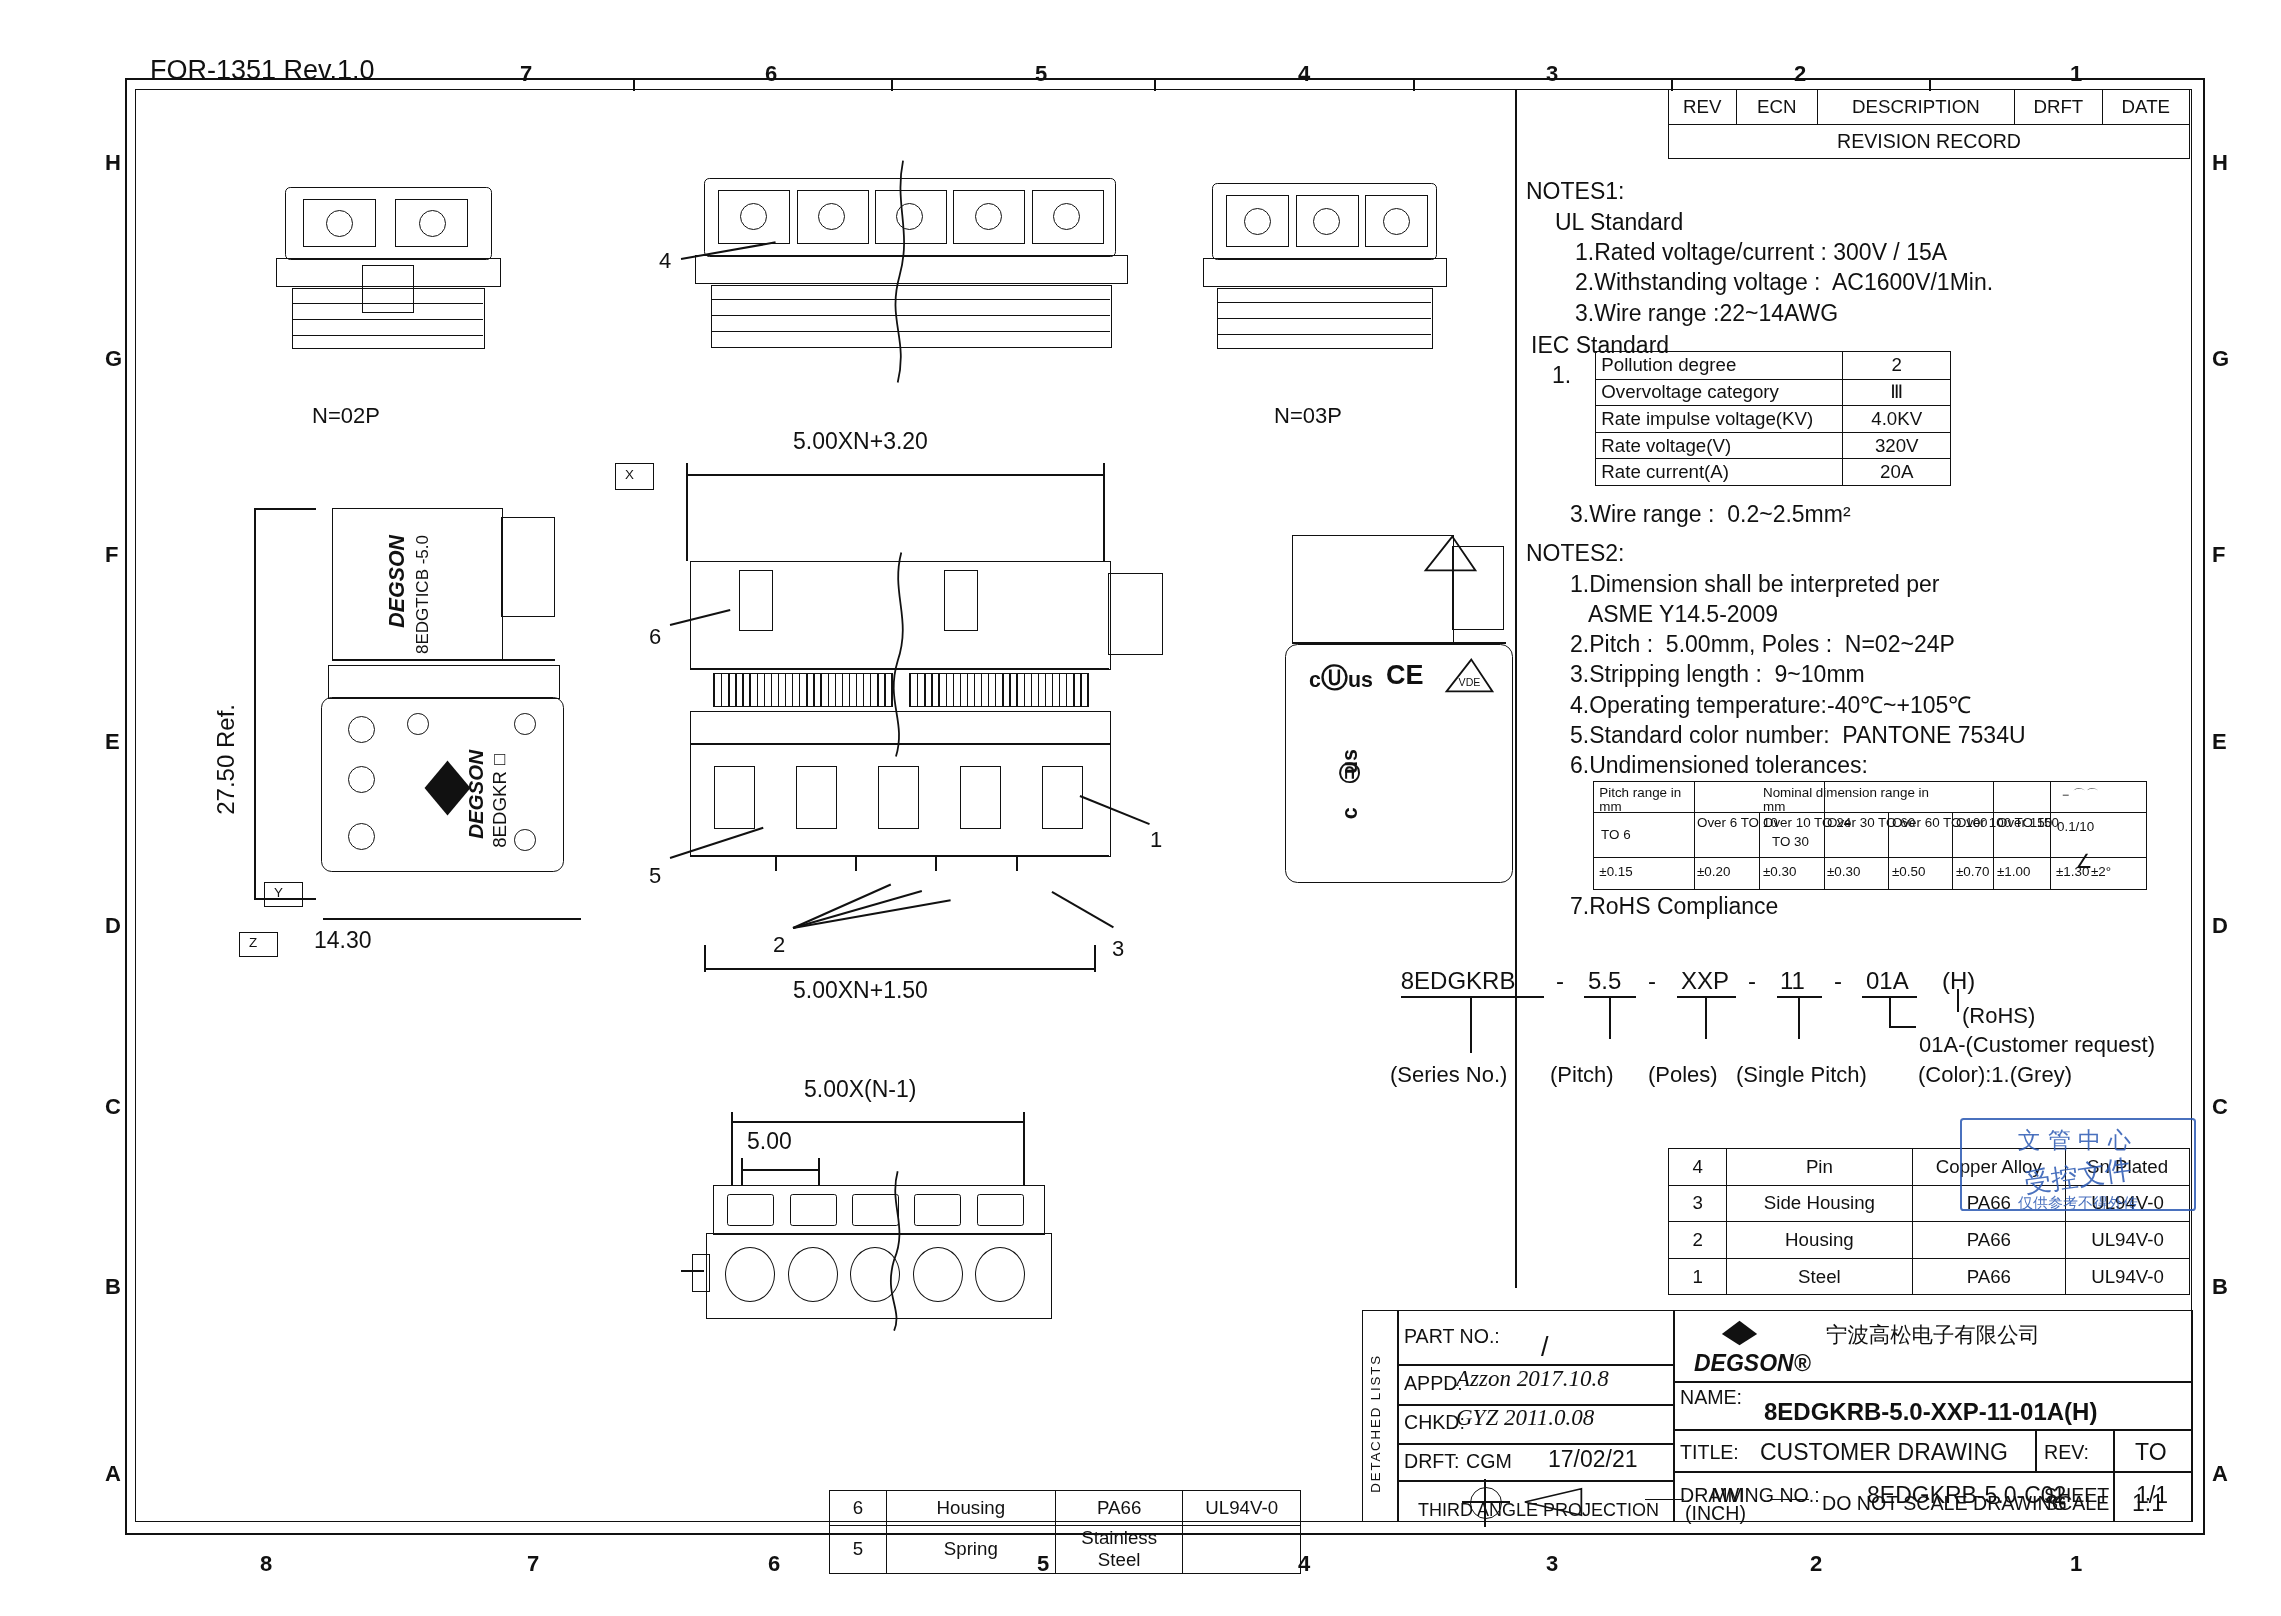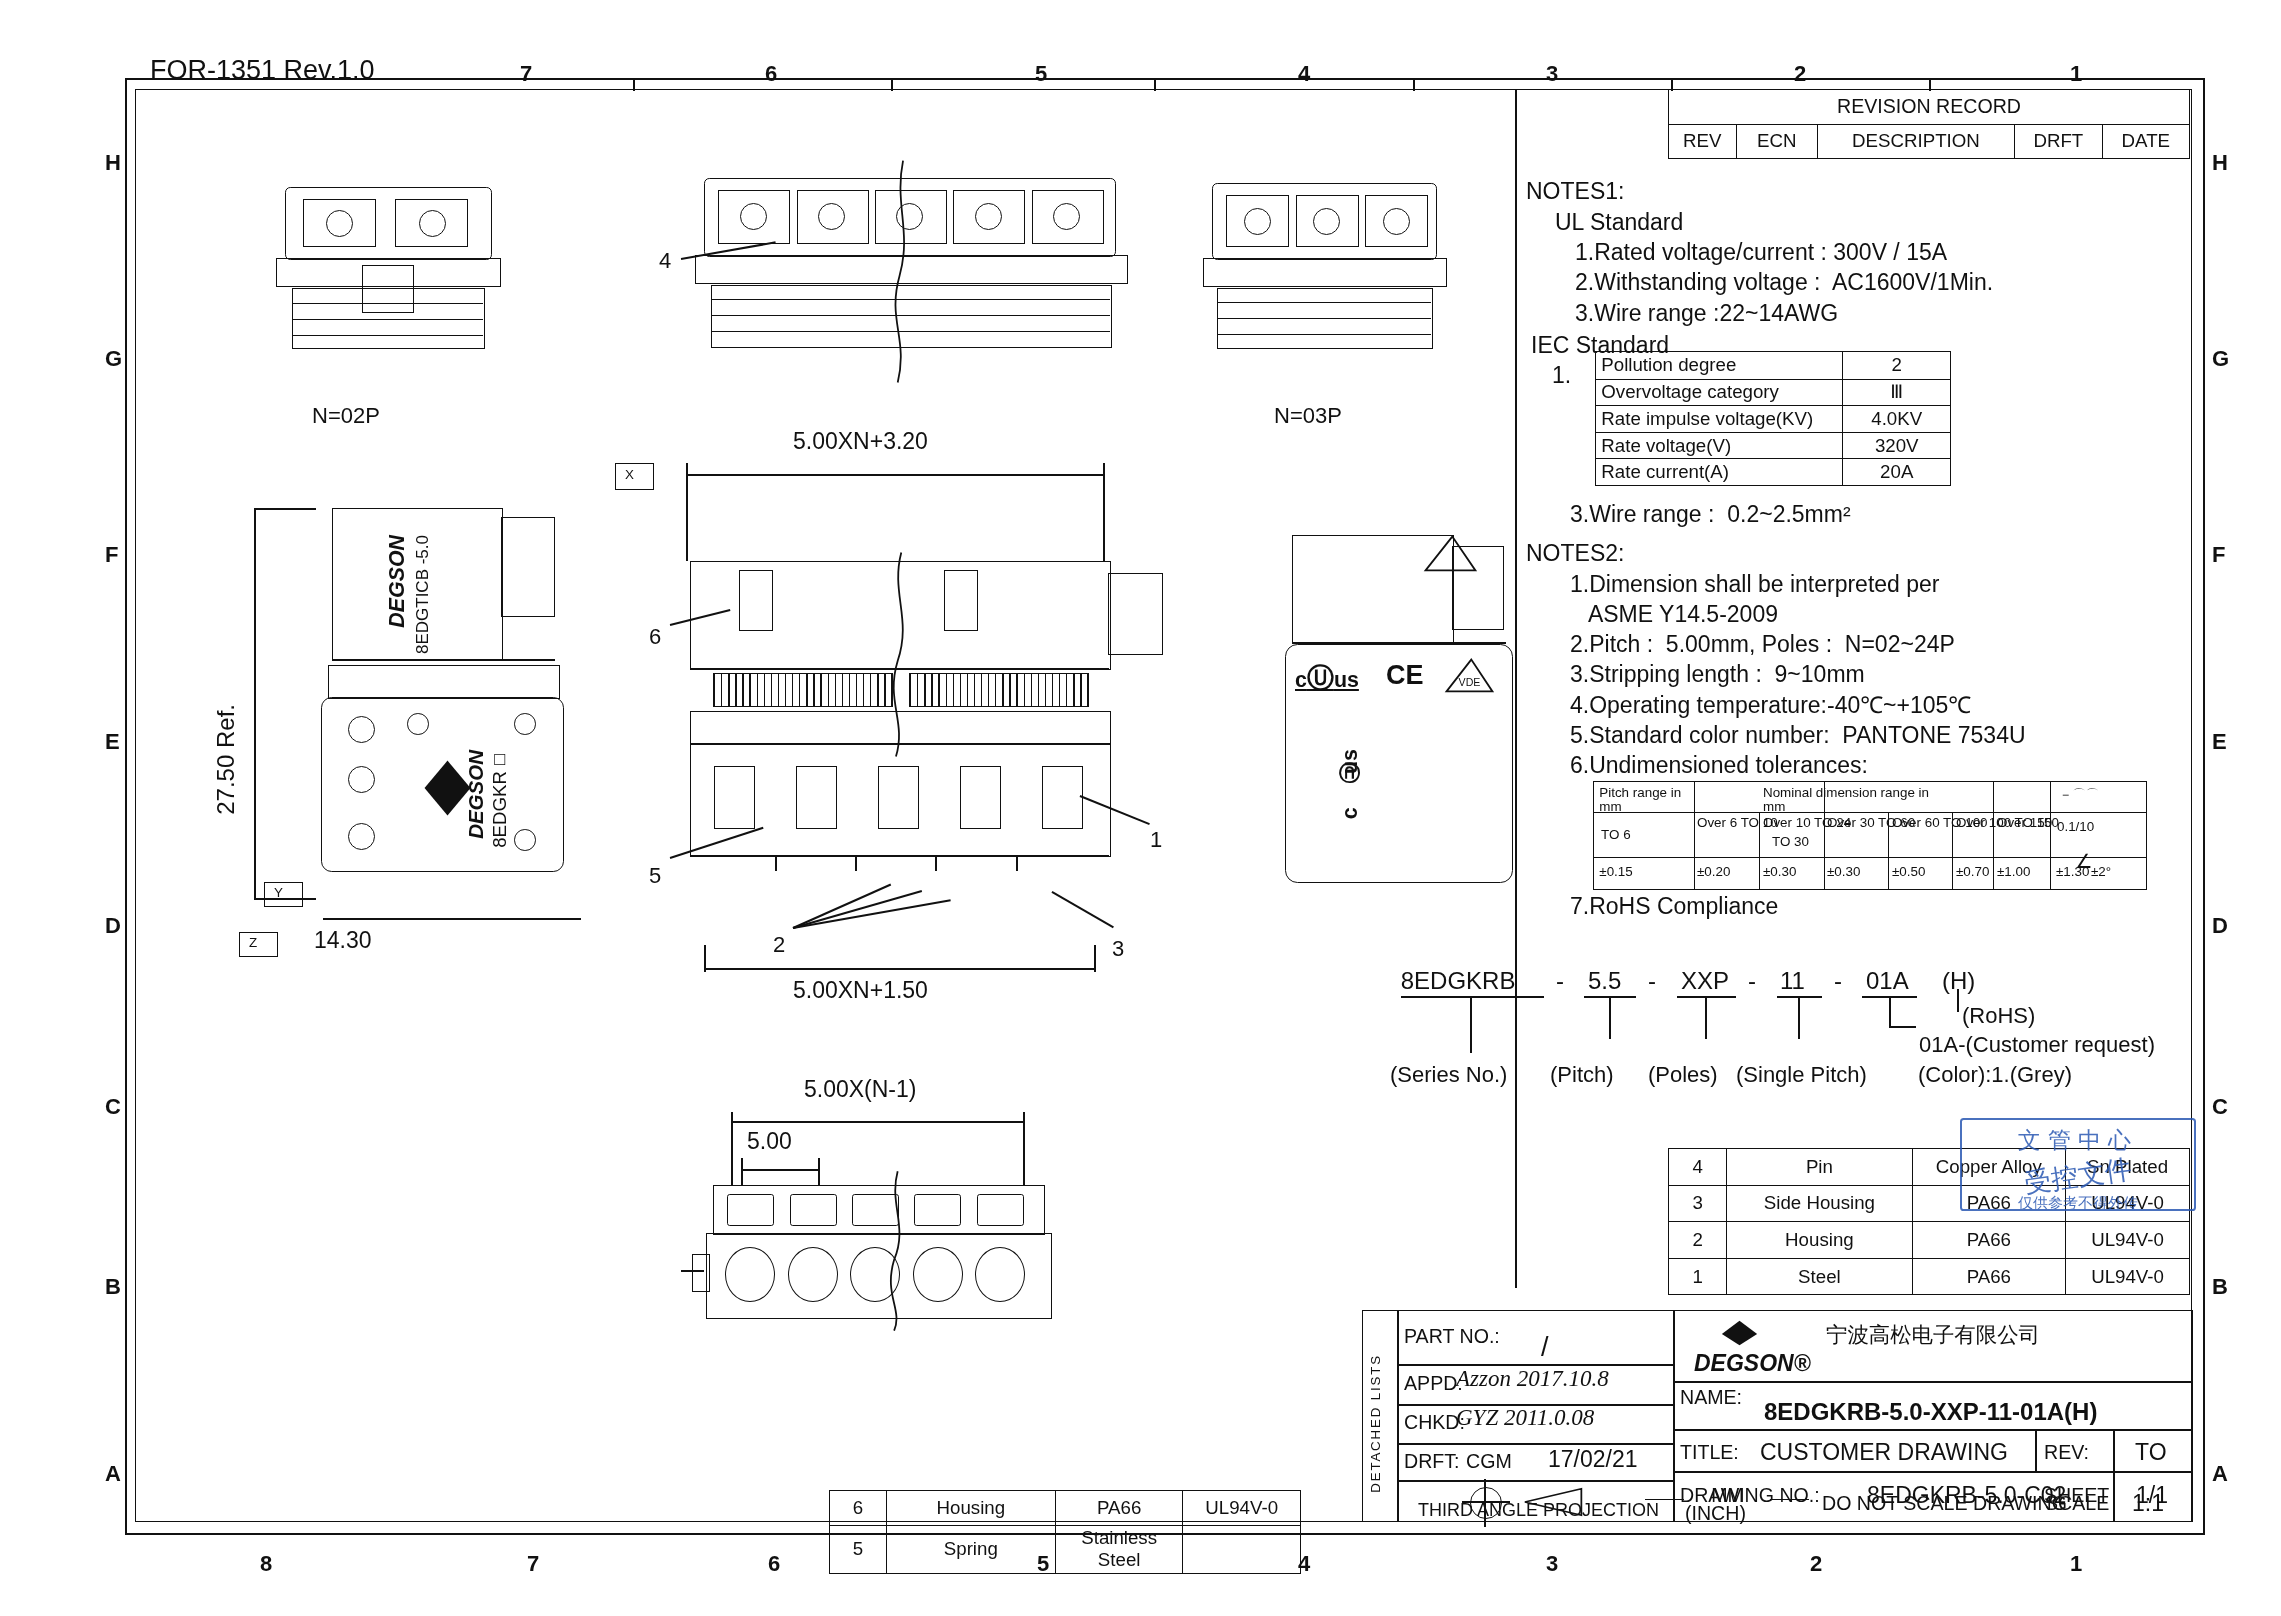--- a/index.html
+++ b/index.html
@@ -83,29 +83,29 @@
   <div class="abs ln" style="left:891px;top:78px;width:1.8px;height:12.5px;"></div>
   <div class="abs ln" style="left:1154px;top:78px;width:1.8px;height:12.5px;"></div>
   <div class="abs ln" style="left:1413px;top:78px;width:1.8px;height:12.5px;"></div>
   <div class="abs ln" style="left:1671px;top:78px;width:1.8px;height:12.5px;"></div>
   <div class="abs ln" style="left:1929px;top:78px;width:1.8px;height:12.5px;"></div>
 
   <div class="abs" style="left:1668px;top:89px;width:522px;">
     <table class="grid" style="width:522px;">
       <tbody>
           <tr>
-            <td colspan="5" style="height:30px;font-size:19.6px;">REVISION RECORD</td>
-          </tr>
-      <tr>
         <td style="width:62px;height:30px;">REV</td>
         <td style="width:80px;">ECN</td>
         <td style="width:205px;">DESCRIPTION</td>
         <td style="width:85px;">DRFT</td>
         <td style="width:85px;">DATE</td>
       </tr>
+      <tr>
+            <td colspan="5" style="height:30px;font-size:19.6px;">REVISION RECORD</td>
+          </tr>
     </tbody>
       </table>
   </div>
 
   <div class="abs ln" style="left:1515px;top:89px;width:1.8px;height:1199px;"></div>
 
   <div class="abs notes" style="left:1526px;top:176px;">NOTES1:</div>
   <div class="abs notes" style="left:1555px;top:207px;">UL Standard</div>
   <div class="abs notes" style="left:1575px;top:237px;">1.Rated voltage/current : 300V / 15A</div>
   <div class="abs notes" style="left:1575px;top:267px;">2.Withstanding voltage :  AC1600V/1Min.</div>
@@ -495,21 +495,21 @@
   <div class="abs ln" style="left:1052px;top:891px;width:71px;height:1.8px;transform:rotate(30deg);transform-origin:left center;"></div>
 
   <div class="abs" style="left:1283px;top:526px;width:250px;height:392px;">
     <div class="box-o" style="left:9px;top:9px;width:160px;height:107px;"></div>
     <div class="box-o" style="left:169px;top:19.6px;width:50px;height:82px;"></div>
     <div class="abs ln" style="left:9px;top:116px;width:214px;height:1.8px;"></div>
     <div class="box-o" style="left:1.8px;top:118px;width:226px;height:237px;border-radius:12.5px;"></div>
     <svg class="abs" style="left:139px;top:7.1px;" width="57" height="41" viewBox="0 0 64 46">
       <polygon points="4,42 34,4 60,42" fill="none" stroke="#111" stroke-width="2"></polygon>
     </svg>
-    <div class="abs" style="left:12px;top:134px;font-size:21.4px;font-weight:bold;text-decoration:underline;">c<span style="font-size:27px;">Ⓤ</span>us</div>
+    <div class="abs" style="left:26px;top:134px;font-size:21.4px;font-weight:bold;">c<span style="font-size:27px;">Ⓤ</span>us</div>
     <div class="abs" style="left:103px;top:134px;font-size:27px;font-weight:bold;">CE</div>
     <svg class="abs" style="left:160px;top:130px;" width="53" height="39" viewBox="0 0 60 44">
       <polygon points="4,40 32,4 56,40" fill="none" stroke="#111" stroke-width="2"></polygon>
       <text x="30" y="34" font-size="12" text-anchor="middle" fill="#111">VDE</text>
     </svg>
     <div class="abs vert" style="left:52px;top:223px;font-size:21.4px;font-weight:bold;">c Ⓤ us</div>
   </div>
 
   <div class="abs" style="left:704px;top:1176px;width:401px;height:205px;">
     <div class="box-o" style="left:9px;top:9px;width:330px;height:48px;"></div>

